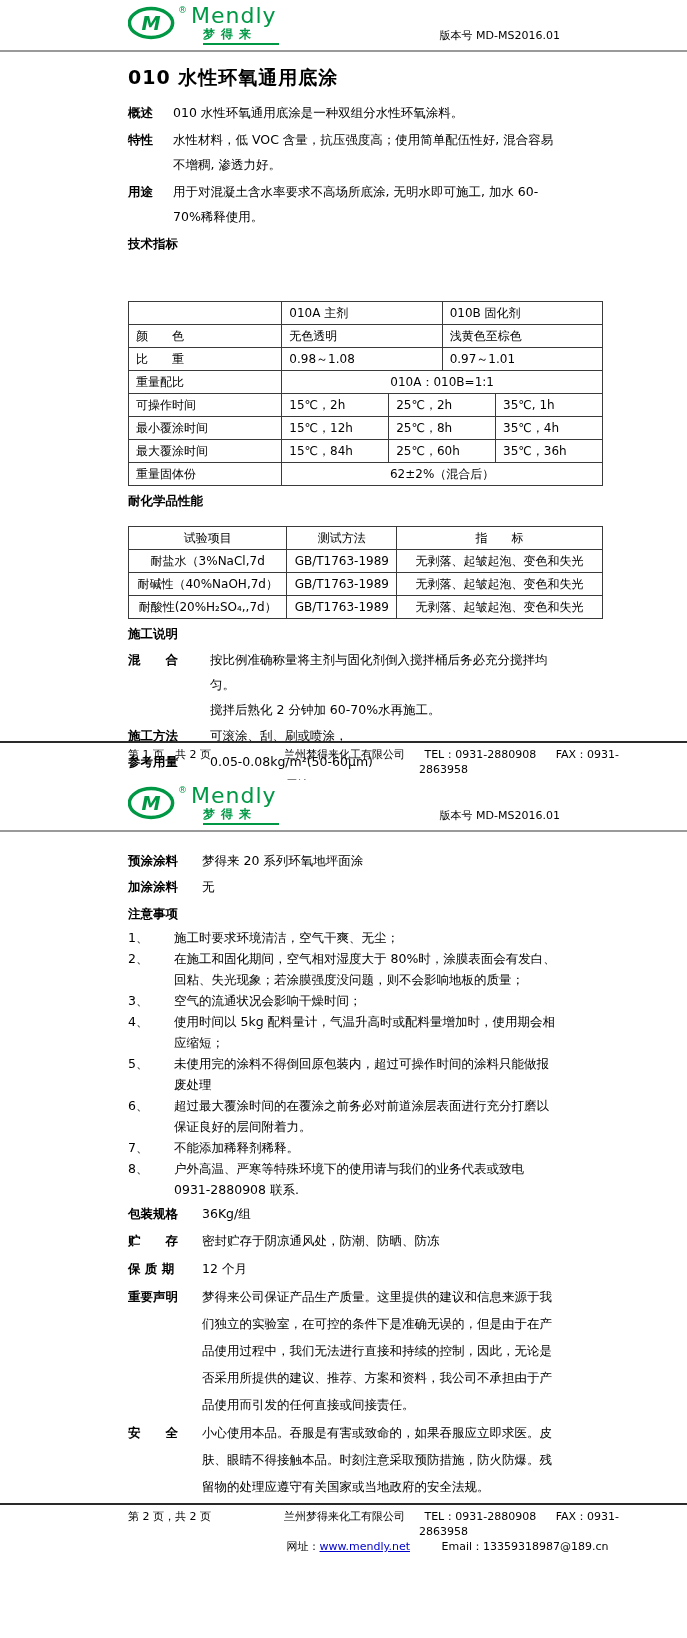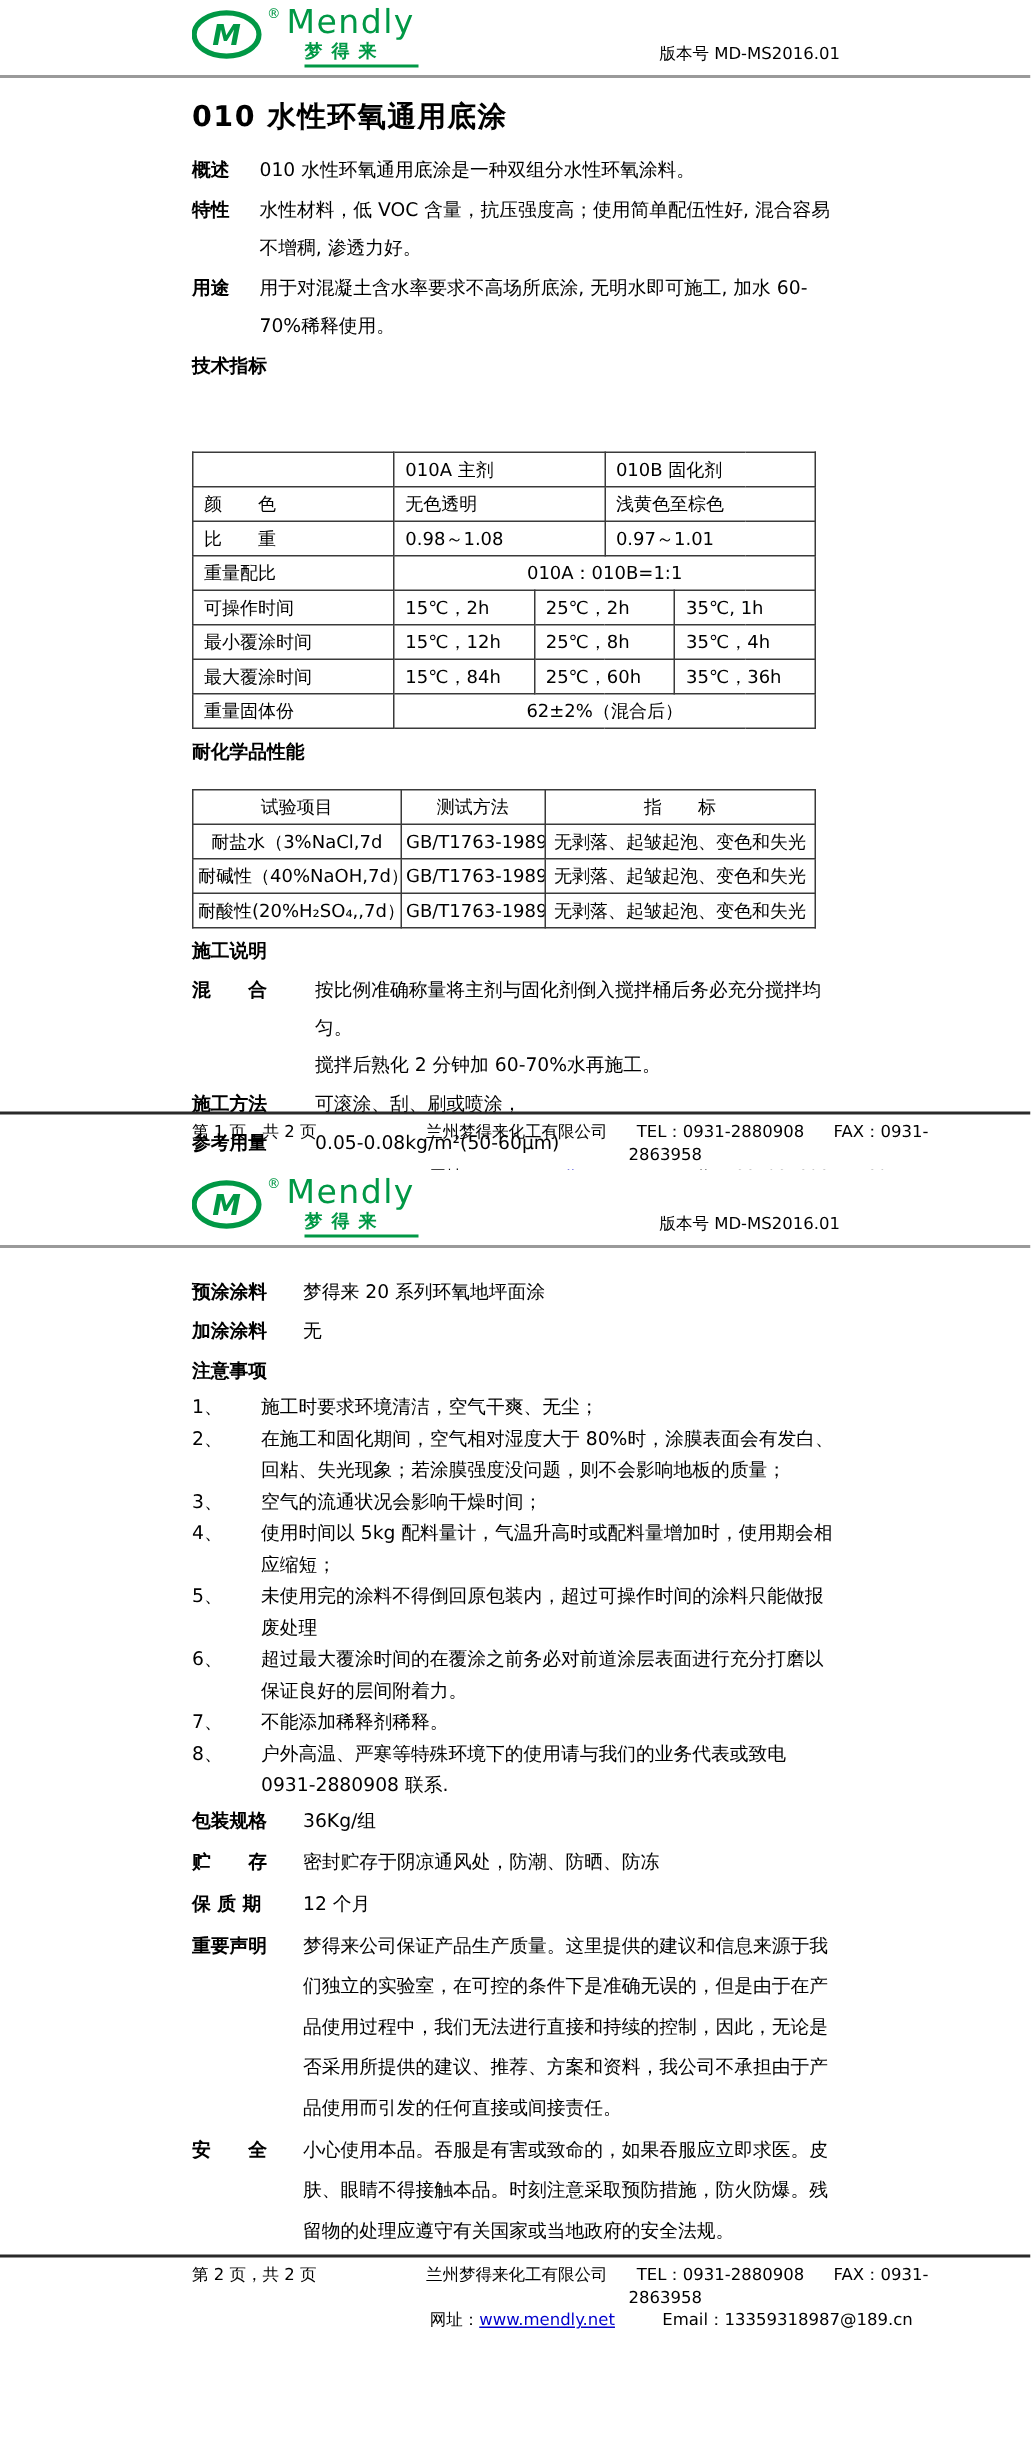--- a/index.html
+++ b/index.html
@@ -27,21 +27,21 @@
   .version{font-size:11px;line-height:14px;padding-bottom:2px;}
 
   
   .content{padding:0 130px 0 128px;}
   .doc-title{font-size:19px;font-weight:bold;margin:13px 0 9px 0;letter-spacing:1px;}
   .sec-row{display:flex;line-height:25px;margin:0 0 2px 0;justify-content:flex-end;}
   .sec-label{width:45px;flex-shrink:0;font-weight:bold;}
   .sec-text{flex:1;}
   .h2{font-weight:bold;line-height:22px;margin:4px 0 2px 0;}
 
-  table{border-collapse:collapse;width:416px;font-size:12px;table-layout:fixed;margin-top:46px;}
+  table{border-collapse:collapse;width:475px;font-size:12px;table-layout:fixed;margin-top:46px;}
   td{border:1px solid #3a3a3a;padding:2px 7px;height:18px;line-height:16px;overflow:hidden;white-space:nowrap;}
   .tech-table .c-label{width:132px;}
   .tech-table .c-sub{width:46px;}
   .td-span{text-align:center;}
   .chem-table{margin-top:14px;padding-left:24px;}
   .chem-table td{text-align:center;padding:2px 3px;}
   .chem-table .c1{width:137px;}
   .chem-table .c2{width:95px;}
   .chem-table .c3{width:178px;}
 

